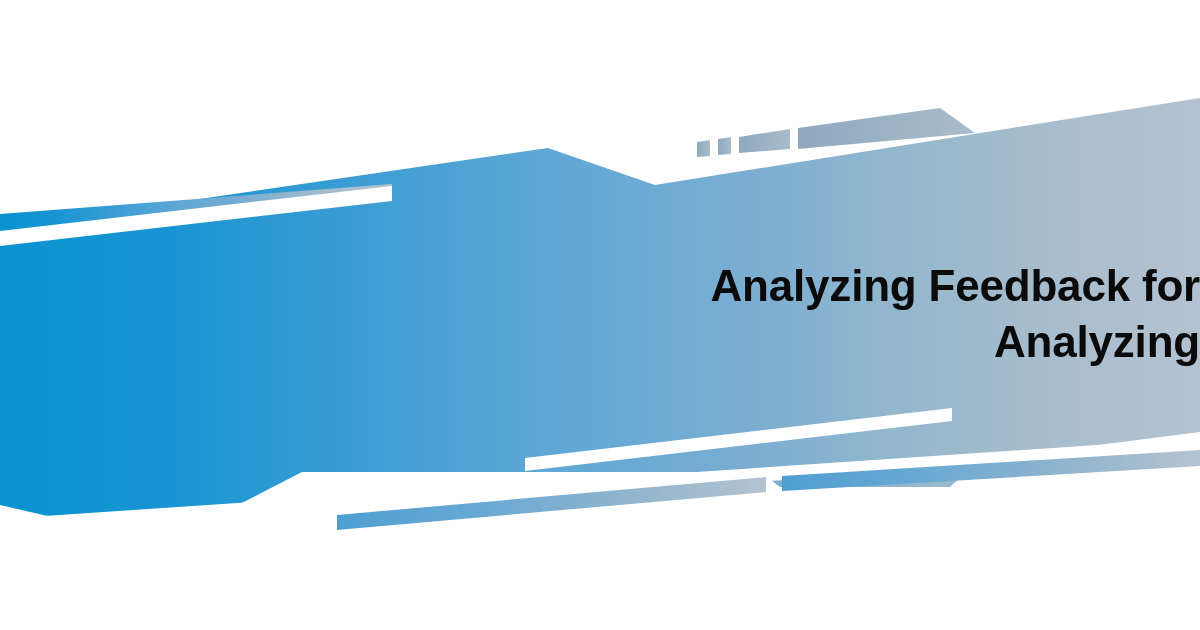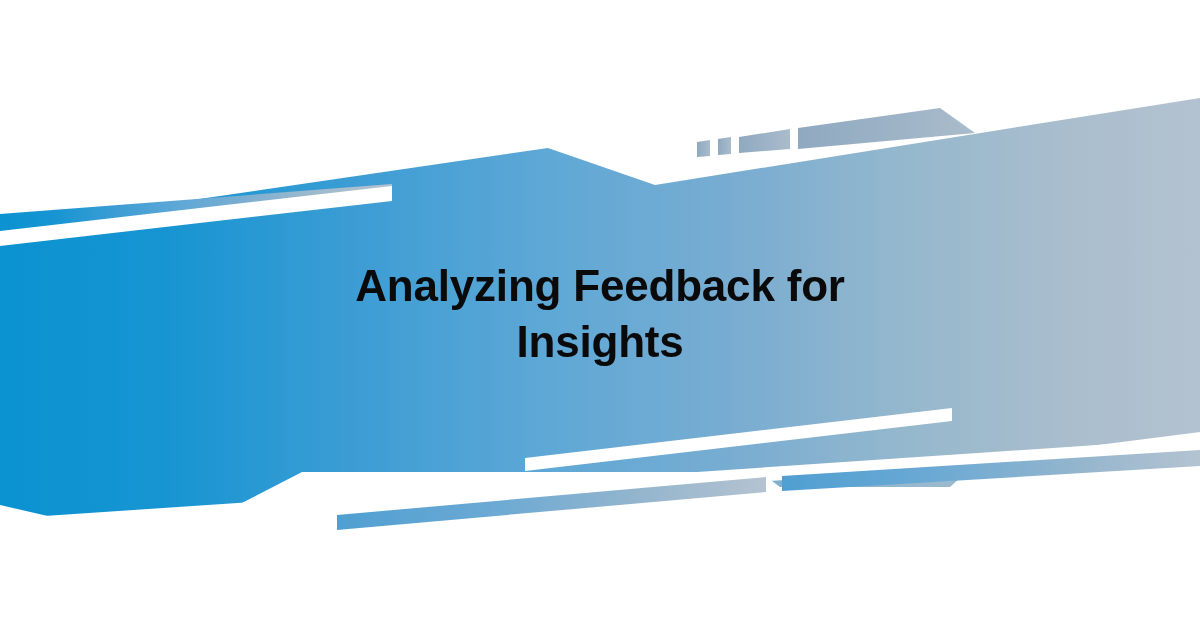--- a/index.html
+++ b/index.html
@@ -24,21 +24,21 @@
     inset: 0;
     width: 1200px;
     height: 630px;
     display: block;
   }
   #title-block {
     position: absolute;
     left: 0;
     top: 258px;
     width: 1200px;
-    text-align: center;
+    text-align: right;
     pointer-events: none;
   }
   #title-block .title-line {
     display: block;
     font-family: "Liberation Sans", sans-serif;
     font-weight: bold;
     font-size: 44px;
     line-height: 56px;
     letter-spacing: -0.2px;
     color: #0a0a0a;
@@ -115,16 +115,16 @@
     </g>
 
     <g>
       <path fill="url(#gradStripe)" d="M337,515 L766,477 L766,492 L337,530 Z"></path>
       <path fill="url(#gradStripe)" d="M782,476 L1200,450 L1200,466 L782,491 Z"></path>
     </g>
   </svg>
 
   <div id="title-block">
     <span class="title-line">Analyzing Feedback for</span>
-    <span class="title-line">Insights</span>
+    <span class="title-line">Analyzing</span>
   </div>
 
 </div>
 
 </body></html>

